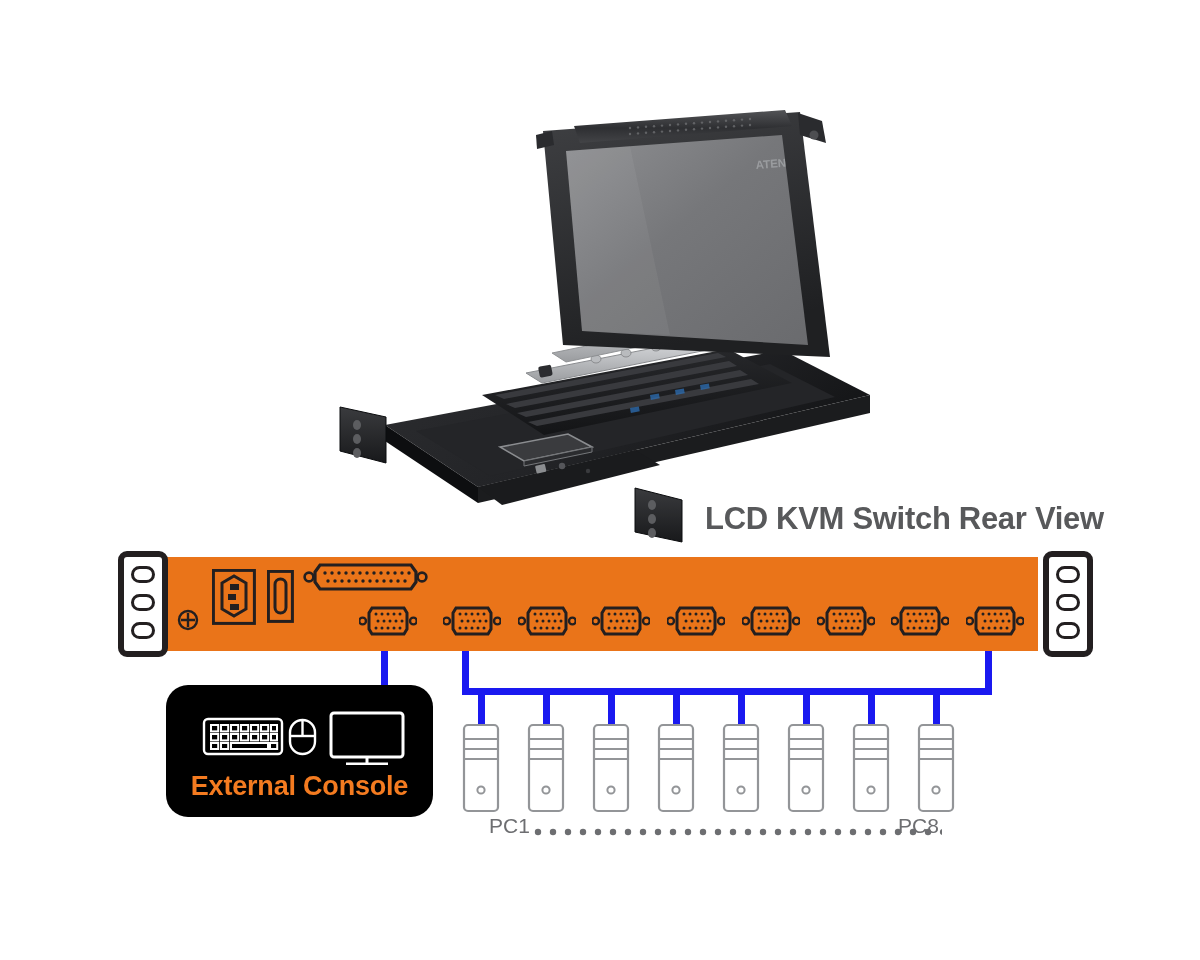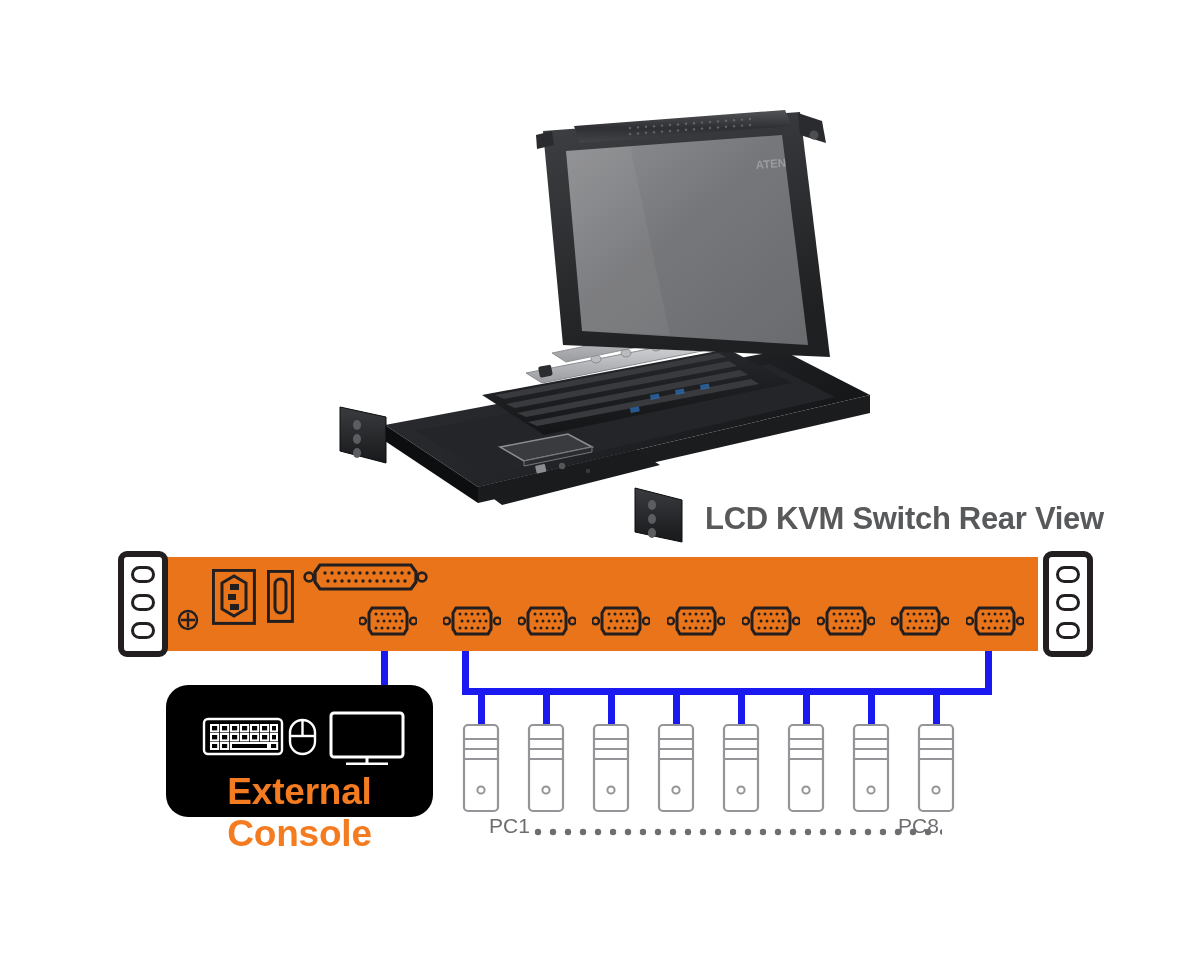--- a/index.html
+++ b/index.html
@@ -56,21 +56,21 @@
     position:absolute; left:166px; top:685px;
     width:267px; height:132px;
     background:#000000; border-radius:22px;
   }
   .console-icons {
     position:absolute; left:0; top:22px; width:267px; height:58px;
   }
   .console-label {
     position:absolute; left:0; top:86px; width:267px;
     text-align:center; color:#f47b20;
-    font-size:37px; font-weight:700; letter-spacing:-0.2px;
+    font-size:27px; font-weight:700; letter-spacing:-0.2px;
   }
 
   
   .pc { position:absolute; width:38px; height:90px; }
   .pclabel {
     position:absolute; top:814px;
     font-size:21px; color:#6d6e71; white-space:nowrap;
   }
   .pclabel.l1 { left:489px; }
   .pclabel.l8 { left:898px; }

